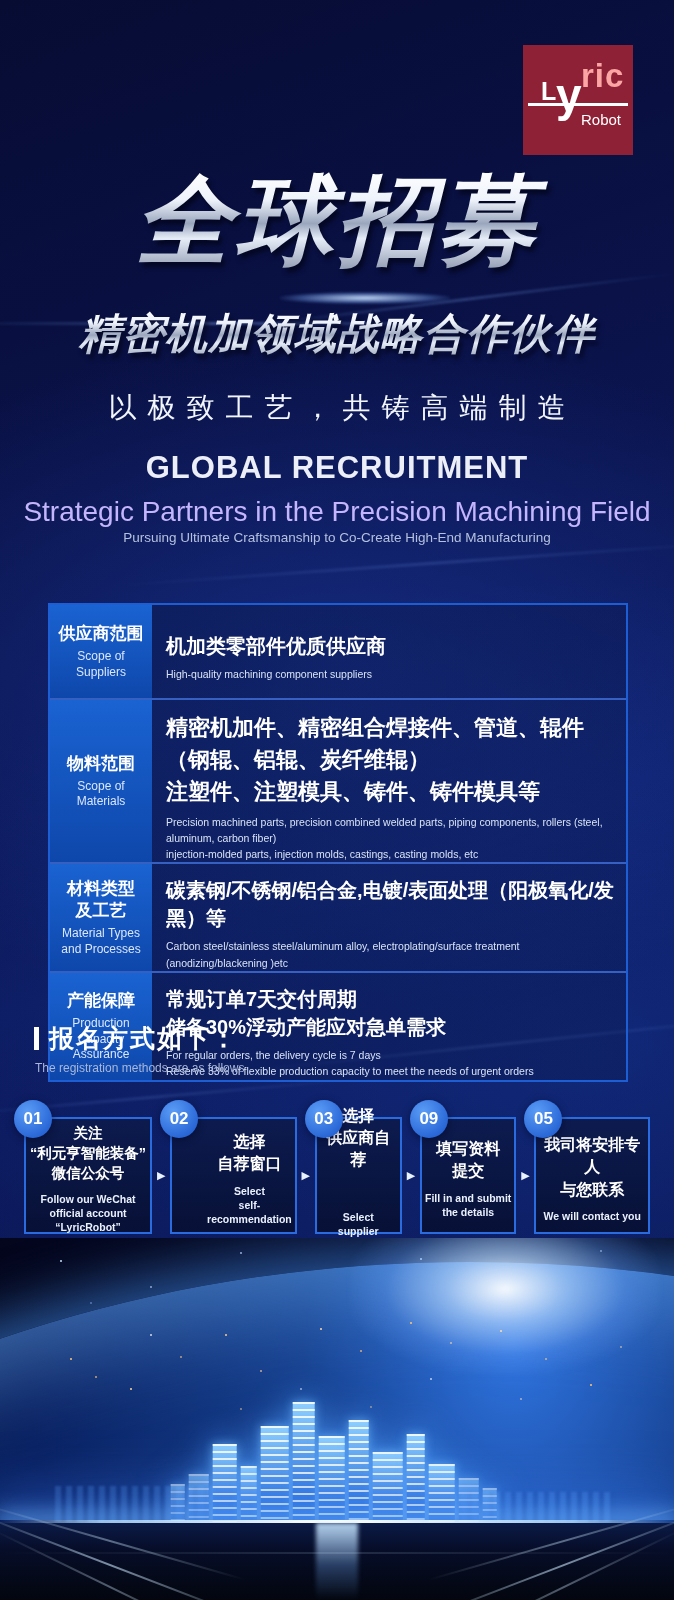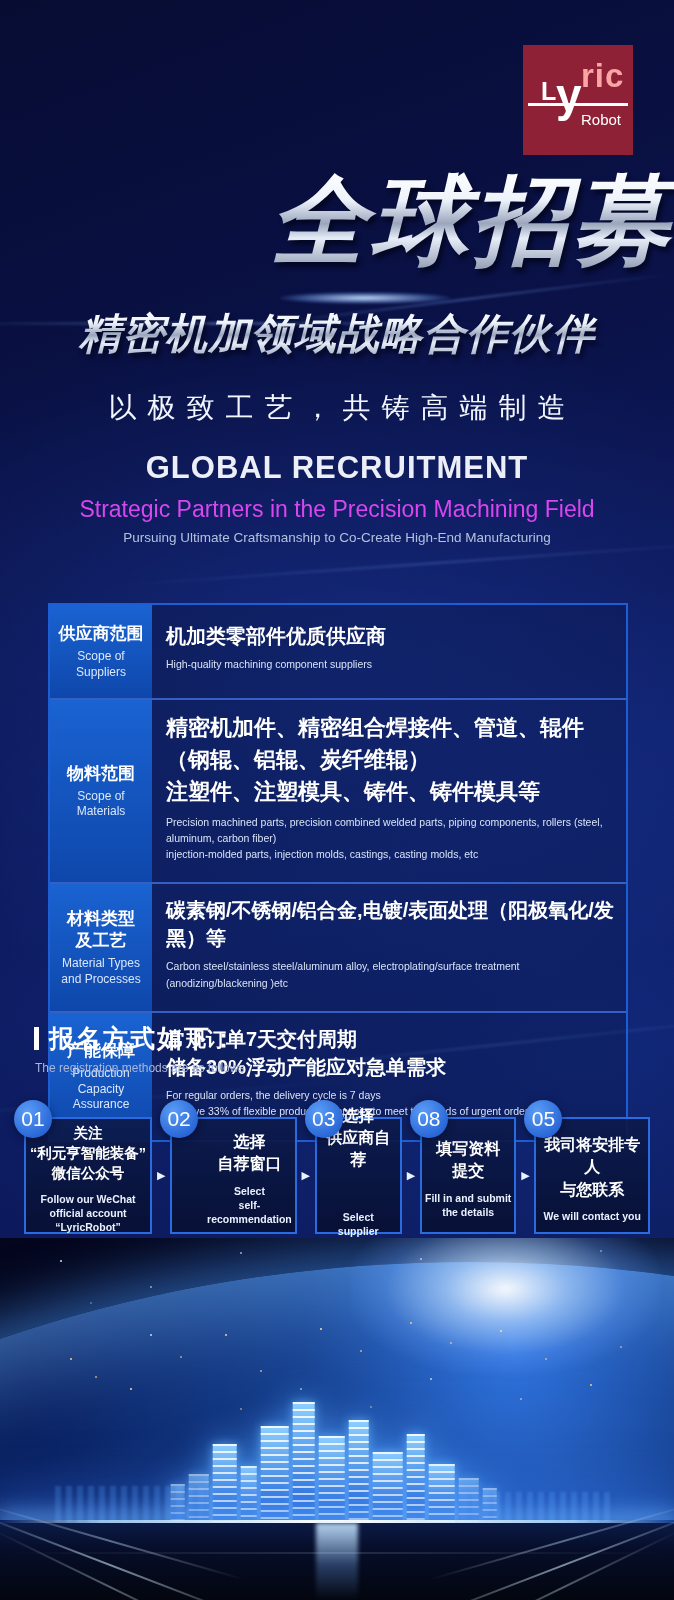--- a/index.html
+++ b/index.html
@@ -27,64 +27,64 @@
   .logo-l{position:absolute;left:18px;top:32px;font-size:25px;font-weight:bold;color:#fff;}
   .logo-y{position:absolute;left:33px;top:27px;font-size:46px;font-weight:bold;color:#fff;line-height:1;}
   .logo-ric{position:absolute;left:58px;top:14px;font-size:33px;font-weight:bold;color:#fca5a5;letter-spacing:1px;line-height:1;}
   .logo-robot{position:absolute;left:58px;top:66px;font-size:15px;color:#fff;}
   
   .metallic{
     background:linear-gradient(180deg,#ffffff 0%,#eef3fb 30%,#9aa6bd 52%,#e6edf8 66%,#8590a8 100%);
     -webkit-background-clip:text;background-clip:text;color:transparent;
     filter:drop-shadow(3px 5px 2px rgba(0,0,12,.55));
   }
-  .hero-title{position:absolute;top:168px;left:0;right:0;text-align:right;
+  .hero-title{position:absolute;top:168px;left:0;right:0;text-align:center;
     font-size:97px;font-weight:bold;font-style:italic;letter-spacing:4px;line-height:1.1;}
   .hero-subtitle{position:absolute;top:306px;left:0;right:0;text-align:center;
     font-size:42px;font-weight:bold;font-style:italic;letter-spacing:1px;}
   .hero-slogan{position:absolute;top:389px;left:0;right:0;text-align:center;
     font-size:28px;color:#f2f6ff;letter-spacing:11px;text-indent:11px;font-weight:normal;}
   .hero-en-title{position:absolute;top:450px;left:0;right:0;text-align:center;
     font-size:31px;color:#eceff8;letter-spacing:1px;font-weight:bold;}
   .hero-en-sub{position:absolute;top:496px;left:0;right:0;text-align:center;
-    font-size:23px;color:#d946ef;}
+    font-size:28px;color:#c4b5fd;}
   .hero-en-tag{position:absolute;top:530px;left:0;right:0;text-align:center;
     font-size:13.5px;color:#b4c1de;}
   
   .info-table{position:absolute;left:48px;top:603px;width:576px;
     border:2px solid #1e5ed4;
     background:linear-gradient(90deg,rgba(13,30,92,.72),rgba(9,20,66,.30));}
   .t-row{display:flex;border-top:2px solid rgba(64,112,218,.8);}
   .t-row:first-child{border-top:none;}
   .t-label{flex:0 0 96px;width:96px;margin-right:6px;
     background:linear-gradient(180deg,#1a63d2,#0e47ab);
     display:flex;flex-direction:column;align-items:center;justify-content:center;
     text-align:center;padding:8px 3px;}
   .t-label-zh{font-size:17px;font-weight:bold;color:#fff;line-height:1.3;}
   .t-label-en{font-size:12px;color:#dbe7fb;margin-top:4px;line-height:1.3;}
-  .t-content{flex:1;display:flex;flex-direction:column;justify-content:center;padding:12px 12px 20px 8px;}
+  .t-content{flex:1;display:flex;flex-direction:column;justify-content:center;padding:12px 12px 0 8px;}
   .t-zh{font-size:20px;font-weight:bold;color:#fff;line-height:1.4;}
   .t-row.dense .t-zh{font-size:22px;line-height:1.45;}
   .t-en{font-size:10.5px;color:#d8e3f7;margin-top:6px;line-height:1.55;}
   .r1{min-height:93px;} .r2{min-height:99px;} .r3{min-height:93px;} .r4{min-height:100px;}
   
   .reg{position:absolute;left:34px;top:1022px;}
   .reg-title{display:flex;align-items:center;}
   .reg-bar{display:inline-block;width:5px;height:23px;background:#fff;margin-right:10px;}
   .reg-zh{font-size:25px;font-weight:bold;color:#fff;letter-spacing:2px;}
   .reg-en{font-size:12px;color:#a9b7d9;margin-top:6px;margin-left:1px;}
   
   .steps{position:absolute;left:24px;right:24px;top:1117px;height:117px;display:flex;align-items:stretch;}
   .step{position:relative;border:2px solid #2a6ce0;
     background:linear-gradient(180deg,rgba(12,26,76,.92),rgba(7,16,52,.95));
     display:flex;flex-direction:column;align-items:center;justify-content:center;
     padding:14px 3px 8px;box-sizing:border-box;}
   .step-num{position:absolute;top:-19px;left:-12px;width:38px;height:38px;border-radius:50%;
     background:radial-gradient(circle at 35% 30%,#5a9cf6,#1753cb);
-    color:#fff;font-weight:normal;font-size:21px;display:flex;align-items:center;justify-content:center;
+    color:#fff;font-weight:bold;font-size:17px;display:flex;align-items:center;justify-content:center;
     box-shadow:0 2px 8px rgba(0,0,24,.45);}
   .step-zh{font-size:16px;font-weight:bold;color:#fff;text-align:center;line-height:1.4;}
   .step:first-of-type .step-zh{font-size:14.5px;}
   .step-en{font-size:10.5px;font-weight:bold;color:#eaf1ff;margin-top:8px;text-align:center;line-height:1.35;}
   .step-arrow{flex:0 0 18px;display:flex;align-items:center;justify-content:center;
     color:#e9f2ff;font-size:11px;}
   .w1{flex:1.5 1 0;} .w2{flex:1.02 1 0;padding-left:35px;} .w3{flex:0.98 1 0;gap:30px;} .w4{flex:1.1 1 0;} .w5{flex:1.34 1 0;}
   
   .scene{position:absolute;left:0;top:1238px;width:674px;height:362px;overflow:hidden;
     background:linear-gradient(180deg,#04061e 0%,#030513 45%,#02040d 100%);}
@@ -233,21 +233,21 @@
   <div class="step w3">
     <div class="step-num">03</div>
     <div class="step-zh preline">选择
 供应商自荐</div>
     <div class="step-en preline">Select
 supplier
 registration</div>
   </div>
   <div class="step-arrow">▶</div>
   <div class="step w4">
-    <div class="step-num">08</div>
+    <div class="step-num">09</div>
     <div class="step-zh preline">填写资料
 提交</div>
     <div class="step-en preline">Fill in and submit
 the details</div>
   </div>
   <div class="step-arrow">▶</div>
   <div class="step w5">
     <div class="step-num">05</div>
     <div class="step-zh preline">我司将安排专人
 与您联系</div>

